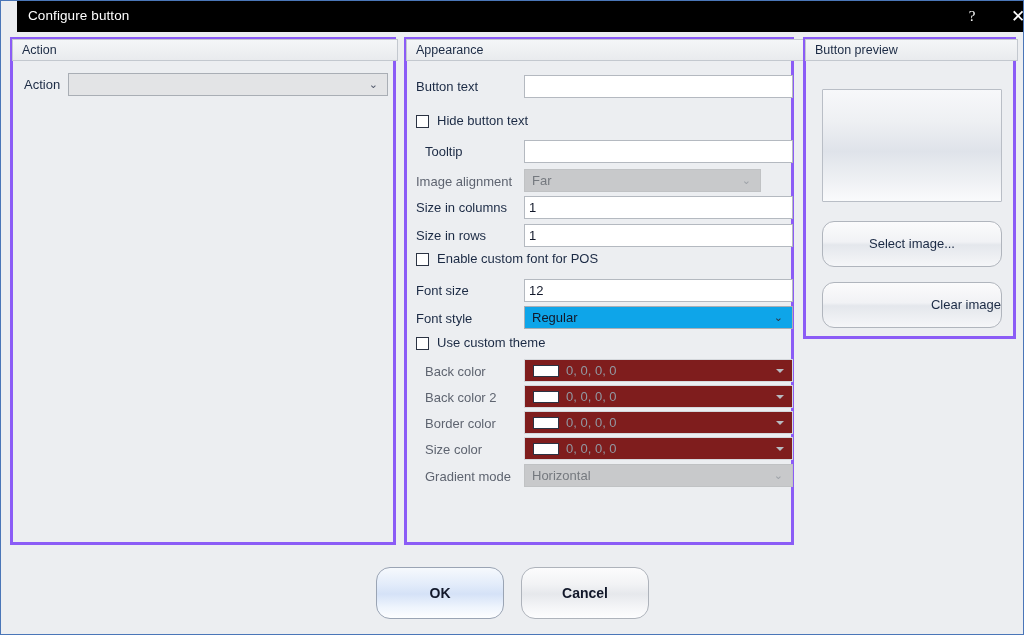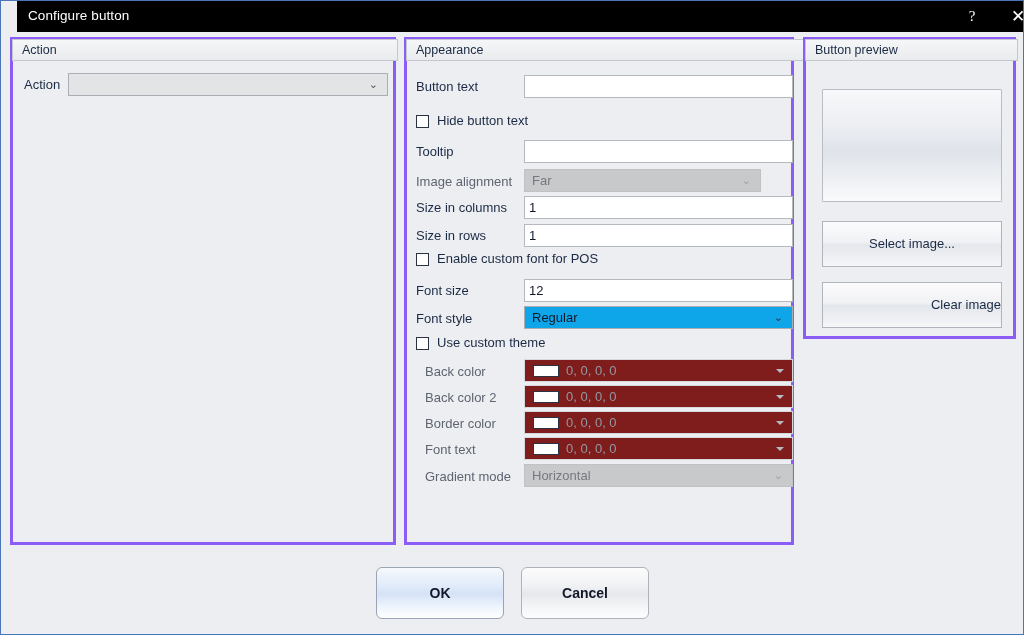--- a/index.html
+++ b/index.html
@@ -232,38 +232,38 @@
       #eef0f3 28%,
       #dfe3ea 55%,
       #eff1f4 82%,
       #fafbfc 100%);
   }
 
   .pbtn {
     position: absolute;
     box-sizing: border-box;
     border: 1px solid #b0b5bd;
-    border-radius: 0;
+    border-radius: 12px;
     background: linear-gradient(to bottom,
       #fbfbfc 0%,
       #f1f2f5 45%,
       #e4e7ec 52%,
       #f5f6f8 100%);
     font-size: 13px;
     color: #1b2a44;
     text-align: center;
   }
   #btn-select-image { left: 16px; top: 160px; width: 180px; height: 46px; line-height: 44px; }
   #btn-clear-image  { left: 16px; top: 221px; width: 180px; height: 46px; line-height: 44px; text-align: right; }
 
   
   .bigbtn {
     position: absolute;
     box-sizing: border-box;
-    border-radius: 6px;
+    border-radius: 14px;
     font-size: 14px;
     font-weight: bold;
     color: #12182a;
     text-align: center;
     line-height: 50px;
   }
   #btn-ok {
     left: 375px;
     top: 566px;
     width: 128px;
@@ -325,21 +325,21 @@
     <div class="gb-body">
 
       <span class="lbl" style="left:9px; top:18px;">Button text</span>
       <div class="textbox" style="left:117px; top:14px; width:269px; height:23px;"></div>
 
       <div class="checkrow" style="left:9px; top:52px;">
         <span class="box"></span>
         <span class="ctext">Hide button text</span>
       </div>
 
-      <span class="lbl" style="left:9px; top:83px;">Tooltip</span>
+      <span class="lbl" style="left:18px; top:83px;">Tooltip</span>
       <div class="textbox" style="left:117px; top:79px; width:269px; height:23px;"></div>
 
       <span class="lbl dim" style="left:9px; top:113px;">Image alignment</span>
       <div class="combo disabled" style="left:117px; top:108px; width:237px; height:23px; line-height:21px;">
         <span class="cval">Far</span>
         <span class="chev">⌄</span>
       </div>
 
       <span class="lbl" style="left:9px; top:139px;">Size in columns</span>
       <div class="textbox" style="left:117px; top:135px; width:269px; height:23px;">1</div>
@@ -380,21 +380,21 @@
         <span class="tri"></span>
       </div>
 
       <span class="lbl dim" style="left:18px; top:355px;">Border color</span>
       <div class="combo colorcombo" style="left:117px; top:350px; width:269px; height:23px; line-height:21px;">
         <span class="swatch"></span>
         <span class="cval">0, 0, 0, 0</span>
         <span class="tri"></span>
       </div>
 
-      <span class="lbl dim" style="left:18px; top:381px;">Font text</span>
+      <span class="lbl dim" style="left:18px; top:381px;">Size color</span>
       <div class="combo colorcombo" style="left:117px; top:376px; width:269px; height:23px; line-height:21px;">
         <span class="swatch"></span>
         <span class="cval">0, 0, 0, 0</span>
         <span class="tri"></span>
       </div>
 
       <span class="lbl dim" style="left:18px; top:408px;">Gradient mode</span>
       <div class="combo disabled" style="left:117px; top:403px; width:269px; height:23px; line-height:21px;">
         <span class="cval">Horizontal</span>
         <span class="chev">⌄</span>

